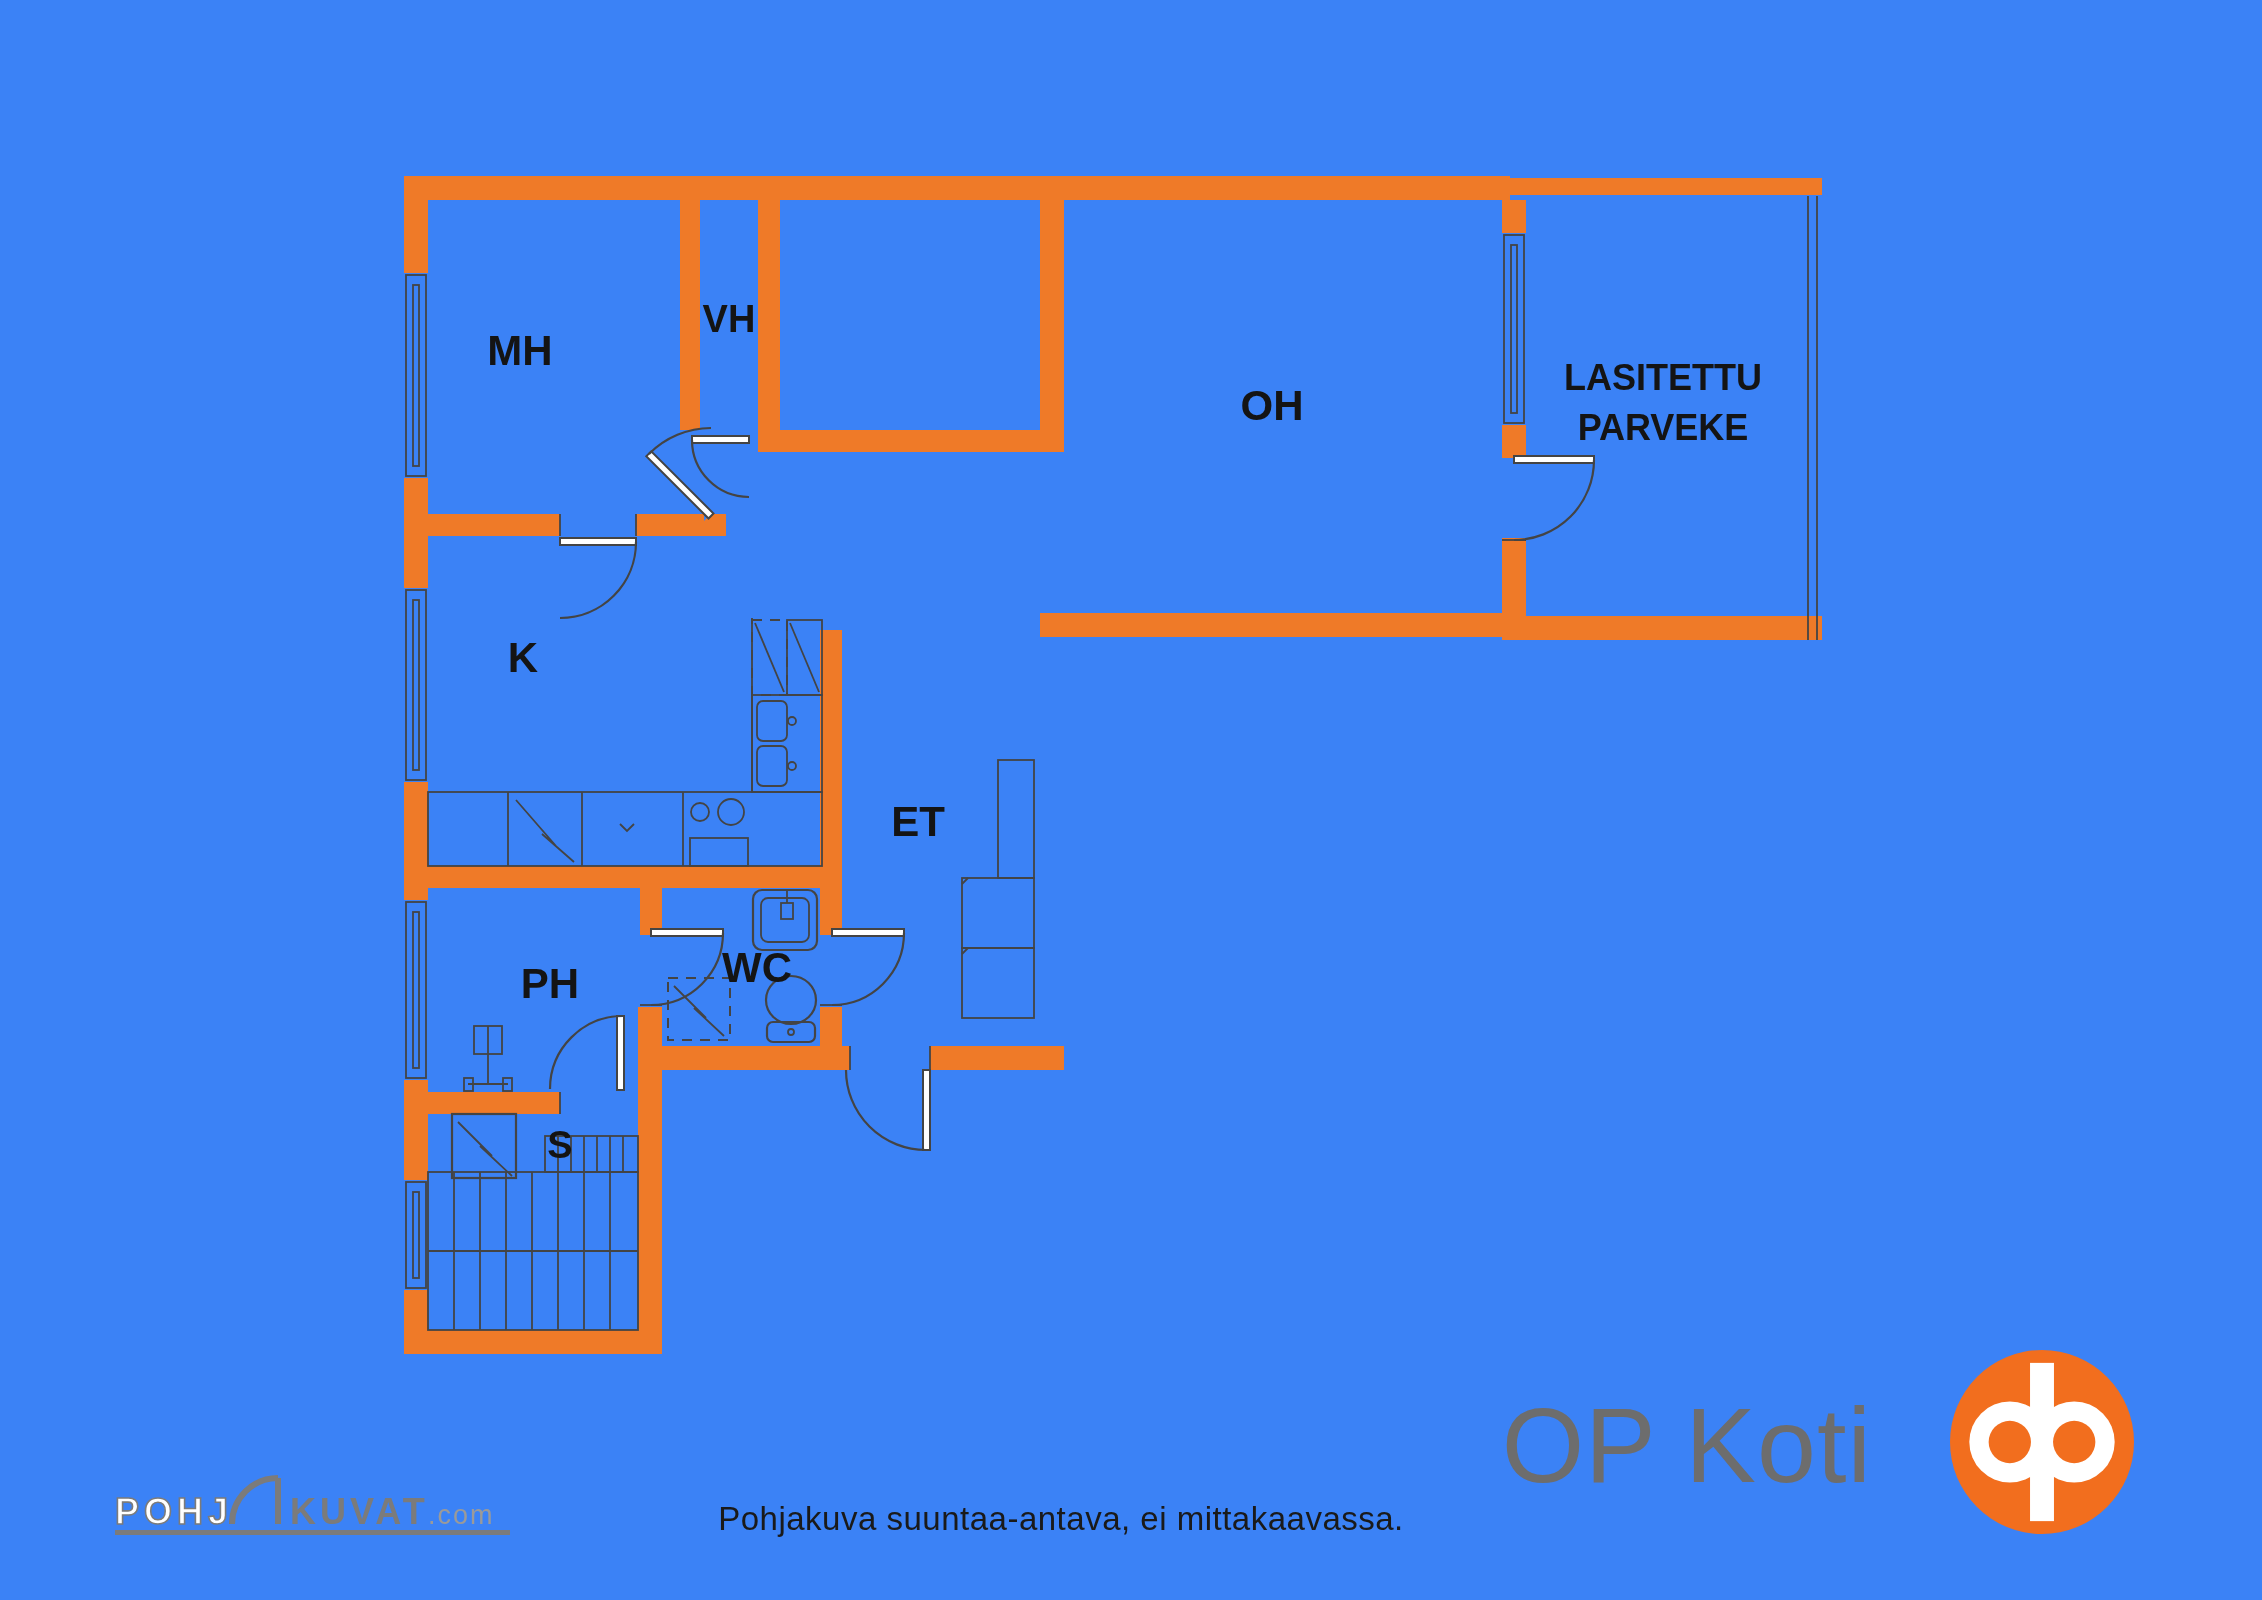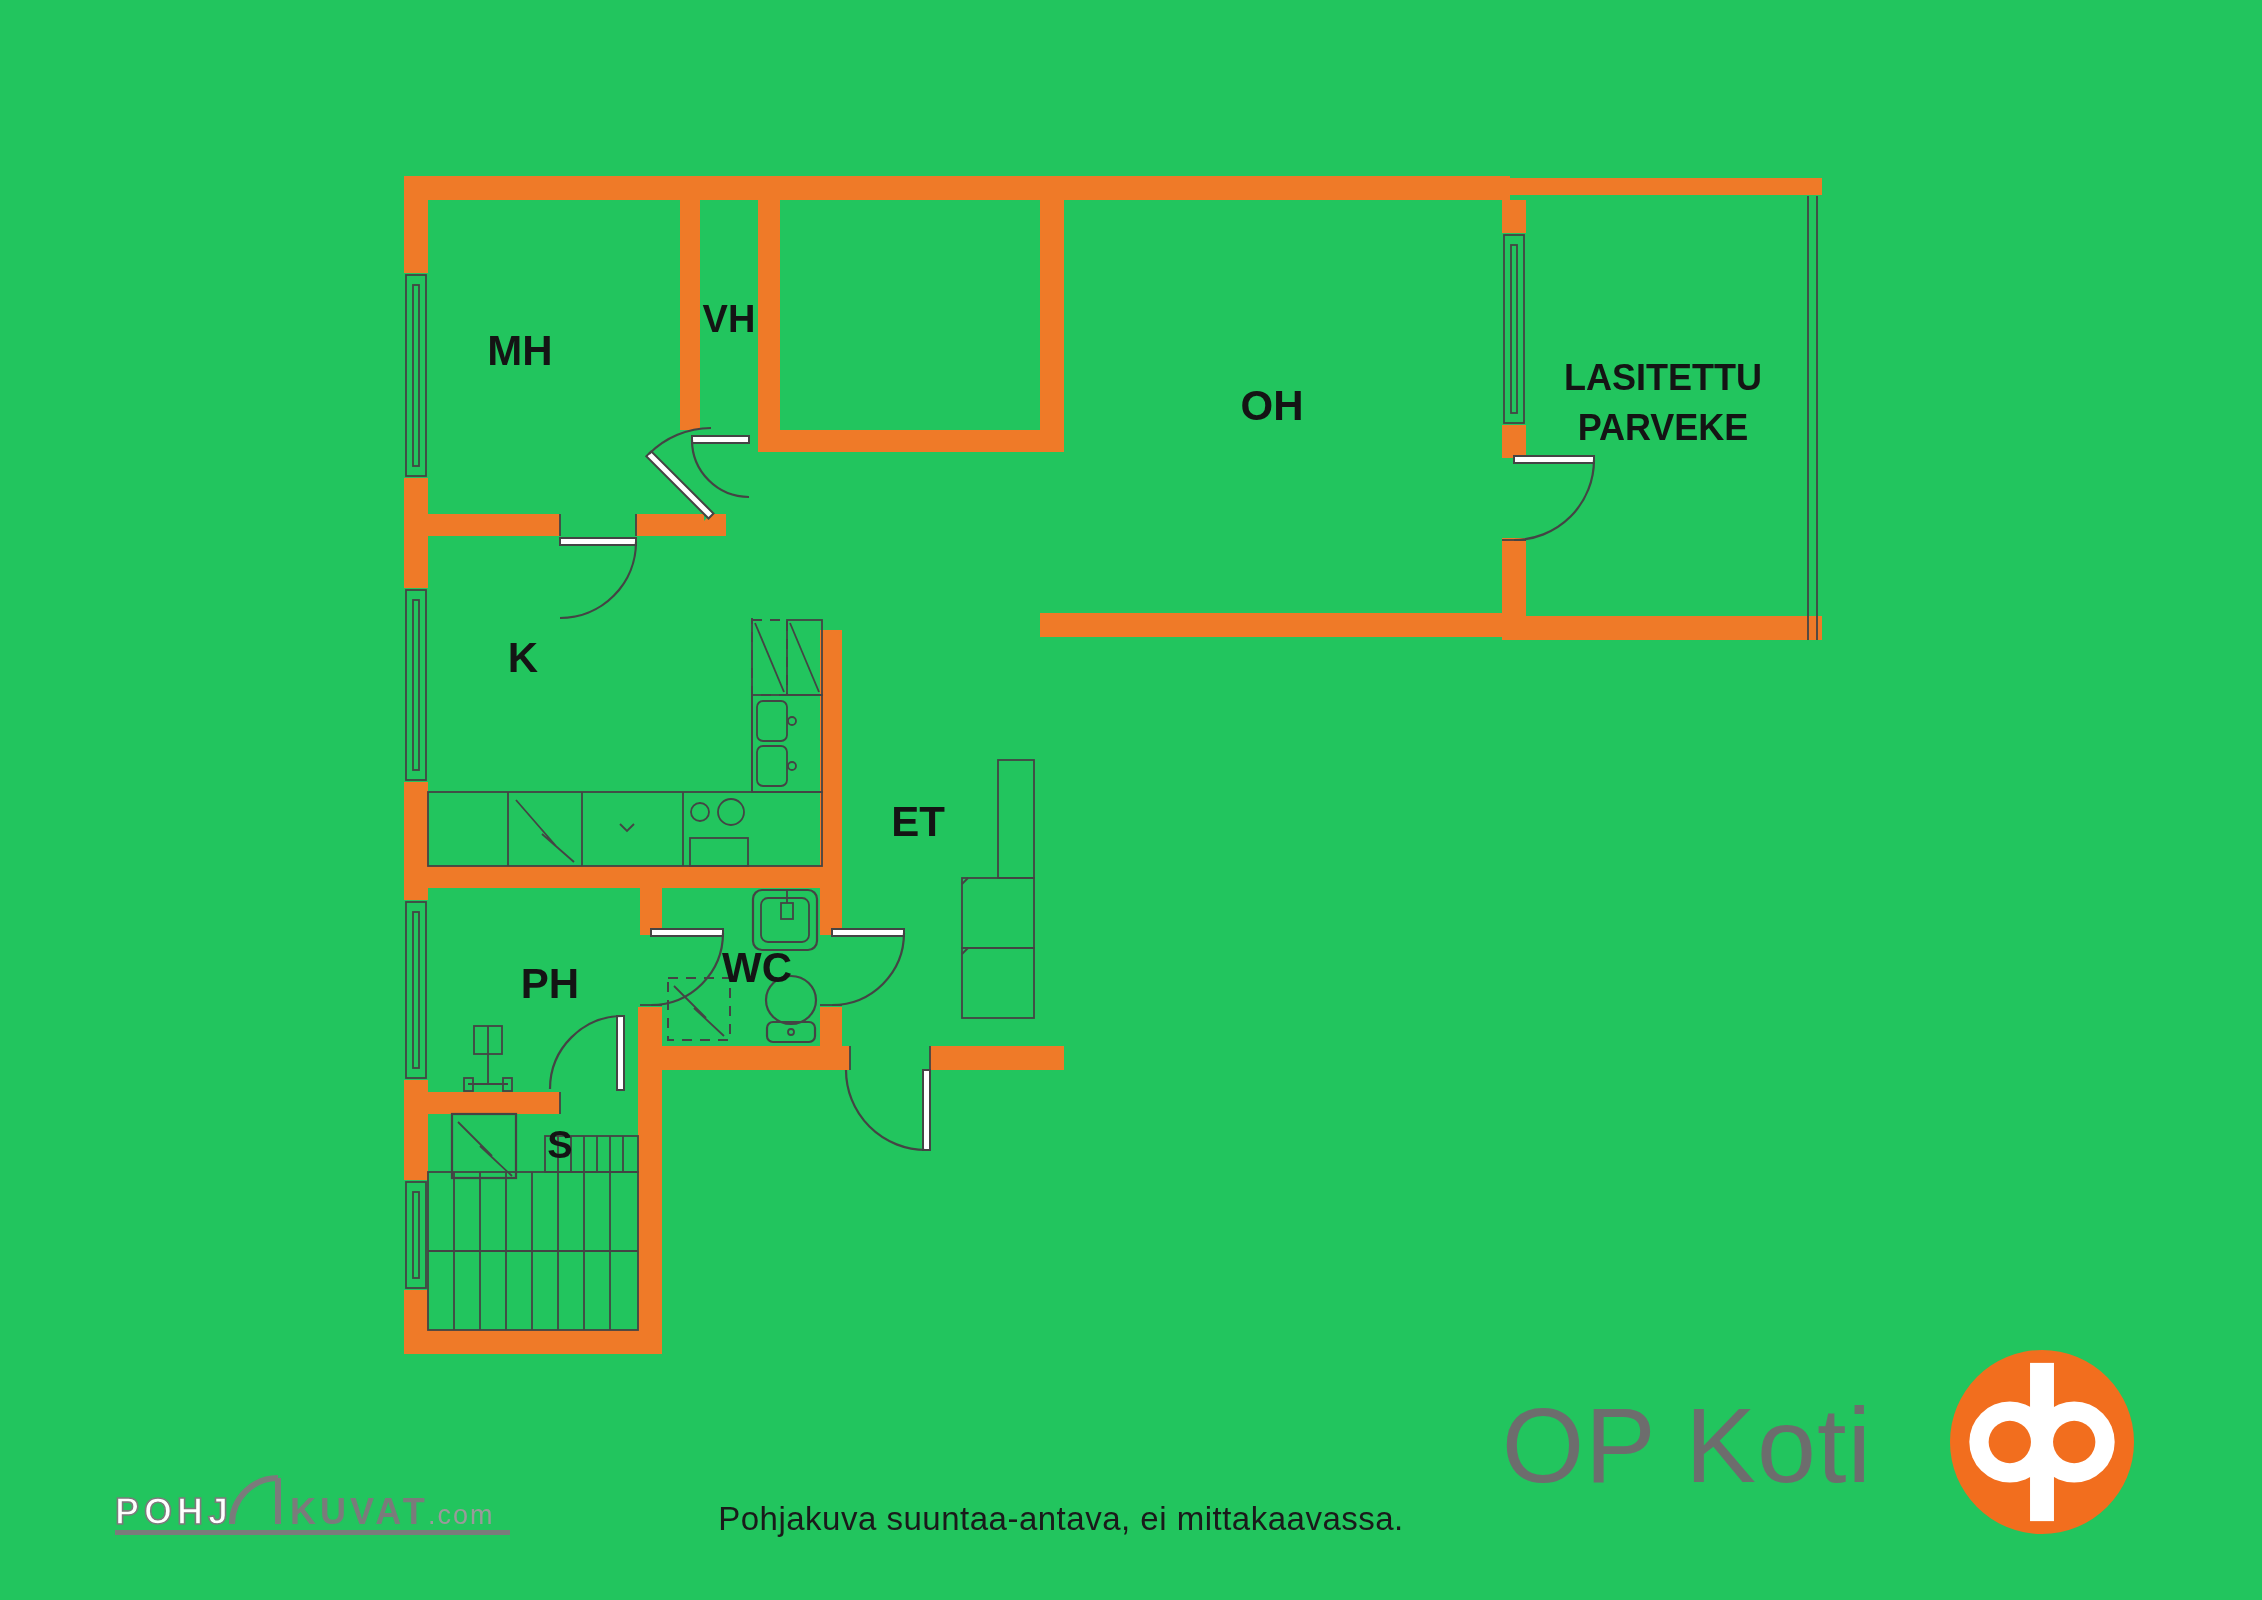--- a/index.html
+++ b/index.html
@@ -1,16 +1,16 @@
 <!DOCTYPE html>
 <html><head>
 <meta charset="utf-8">
 <style>
   html,body{margin:0;padding:0;background:#ffffff;}
-  .page{position:relative;width:2262px;height:1600px;background:#22c55e;overflow:hidden;
+  .page{position:relative;width:2262px;height:1600px;background:#3b82f6;overflow:hidden;
         font-family:"Liberation Sans",sans-serif;text-align:center;}
   svg{position:absolute;left:0;top:0;}
   .room-label{font-family:"Liberation Sans",sans-serif;font-weight:600;fill:#141414;}
   .balcony-label{font-family:"Liberation Sans",sans-serif;font-weight:600;fill:#141414;}
   .disclaimer{font-family:"Liberation Sans",sans-serif;font-weight:300;fill:#1a1a1a;letter-spacing:0.5px;}
   .opkoti-text{font-family:"Liberation Sans",sans-serif;font-weight:400;fill:#6d6d6d;letter-spacing:1px;}
   .wm-outline{font-family:"Liberation Sans",sans-serif;font-weight:700;fill:#ffffff;stroke:#7b7b7b;stroke-width:1.6px;letter-spacing:5px;}
   .wm-solid{font-family:"Liberation Sans",sans-serif;font-weight:700;fill:#7b7b7b;letter-spacing:4px;}
   .wm-com{font-family:"Liberation Sans",sans-serif;font-weight:400;fill:#9a9a9a;letter-spacing:2px;}
   .wall{fill:#EF7A28;}

